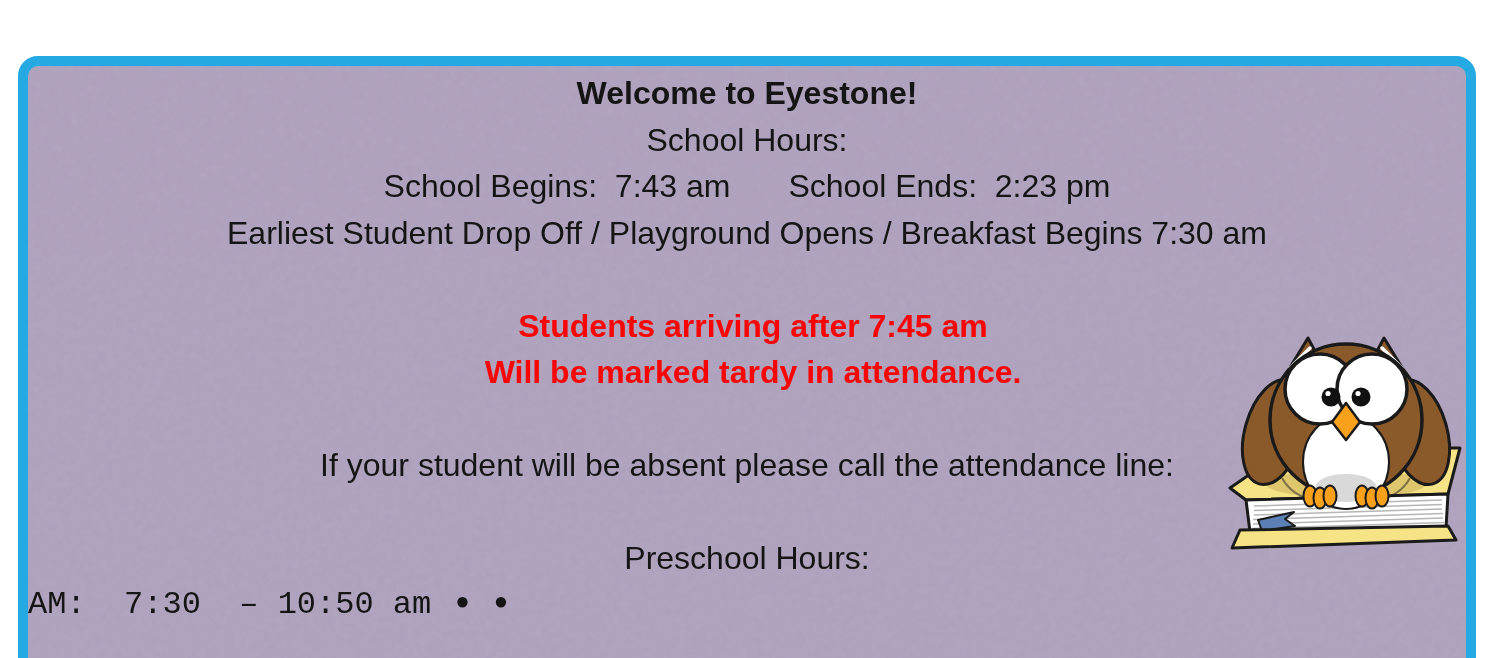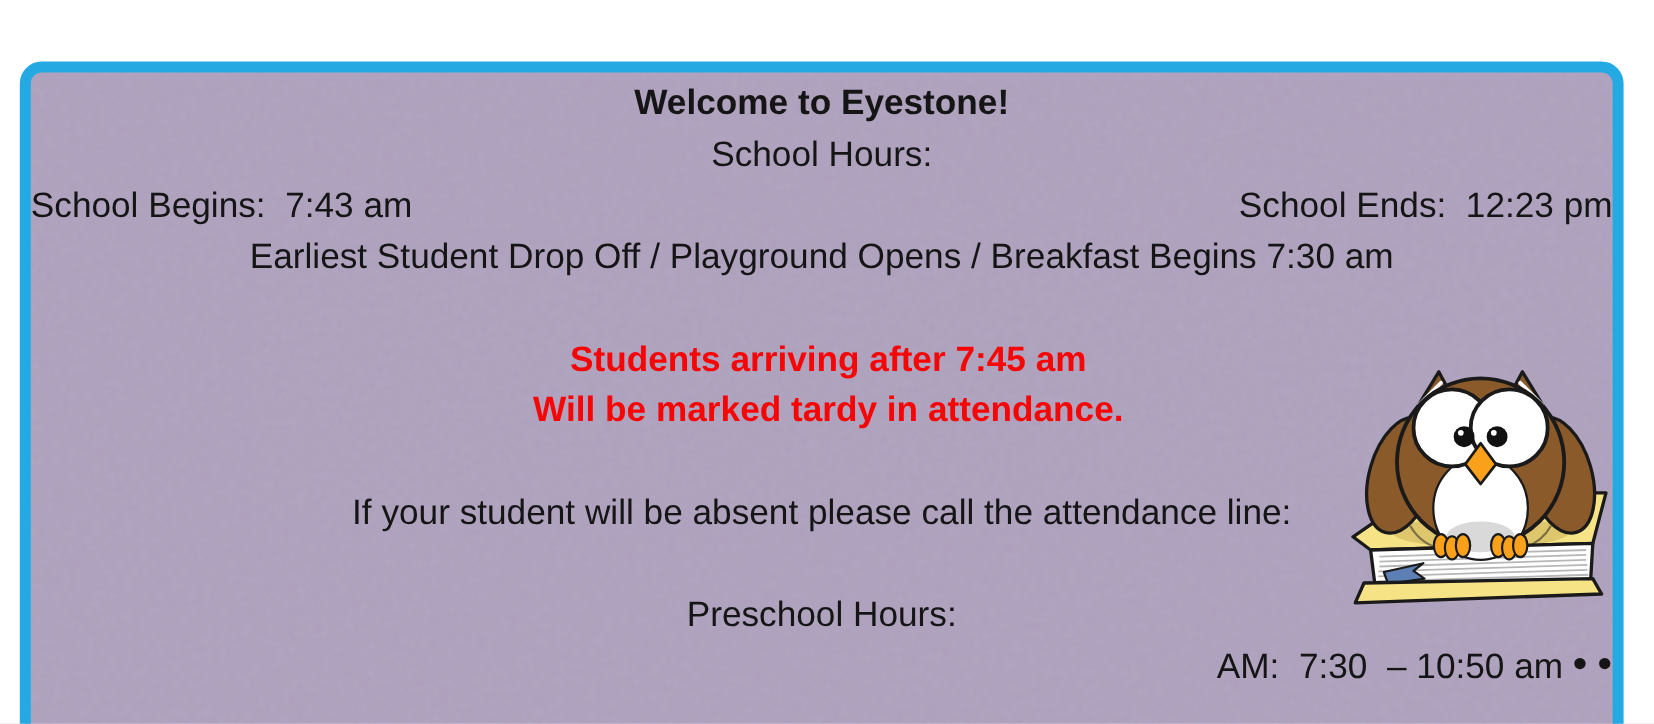--- a/index.html
+++ b/index.html
@@ -36,22 +36,22 @@
     position:absolute;inset:0;
     padding-top:4px;
     text-align:center;
     font-size:32px;
     line-height:46.5px;
     color:var(--text_black);
   }
   .line{white-space:pre-wrap;min-height:46.5px;}
   .bold{font-weight:bold;}
   .red{color:var(--alert_red);font-weight:bold;padding-left:12px;}
-  .two-col{display:flex;justify-content:space-between;gap:58px;}
-  .bullets{display:flex;justify-content:flex-end;align-items:center;gap:8px;}
+  .two-col{display:flex;justify-content:center;gap:58px;}
+  .bullets{display:flex;justify-content:flex-start;align-items:center;gap:24px;font-family:Liberation Mono, monospace;}
   .bullet{font-size:24px;line-height:1;transform:translateY(-2px);}
   .owl-wrap{position:absolute;left:1194px;top:262px;width:248px;height:228px;}
   .owl-wrap svg{display:block;width:100%;height:100%;}
 
   
   .p-brown{fill:var(--owl_brown);stroke:#1a1a1a;}
   .p-yellow{fill:var(--book_yellow);stroke:#1a1a1a;}
   .p-orange{fill:var(--beak_orange);stroke:#1a1a1a;}
   .p-white{fill:#ffffff;stroke:#1a1a1a;}
   .p-bookmark{fill:var(--bookmark_blue);stroke:#1a1a1a;}
@@ -67,21 +67,21 @@
       <feColorMatrix in="n" type="matrix" values="0 0 0 0 0.32  0 0 0 0 0.27  0 0 0 0 0.38  0.55 0.55 0.55 0 0"></feColorMatrix>
     </filter>
     <rect width="100%" height="100%" filter="url(#noiseF)" opacity="0.20"></rect>
   </svg>
 
   <div class="content">
     <div class="line bold">Welcome to Eyestone!</div>
     <div class="line">School Hours:</div>
     <div class="line two-col">
       <span>School Begins:  7:43 am</span>
-      <span>School Ends:  12:23 pm</span>
+      <span>School Ends:  2:23 pm</span>
     </div>
     <div class="line">Earliest Student Drop Off / Playground Opens / Breakfast Begins 7:30 am</div>
     <div class="line"></div>
     <div class="line red">Students arriving after 7:45 am</div>
     <div class="line red">Will be marked tardy in attendance.</div>
     <div class="line"></div>
     <div class="line">If your student will be absent please call the attendance line:</div>
     <div class="line"></div>
     <div class="line">Preschool Hours:</div>
     <div class="line bullets">

